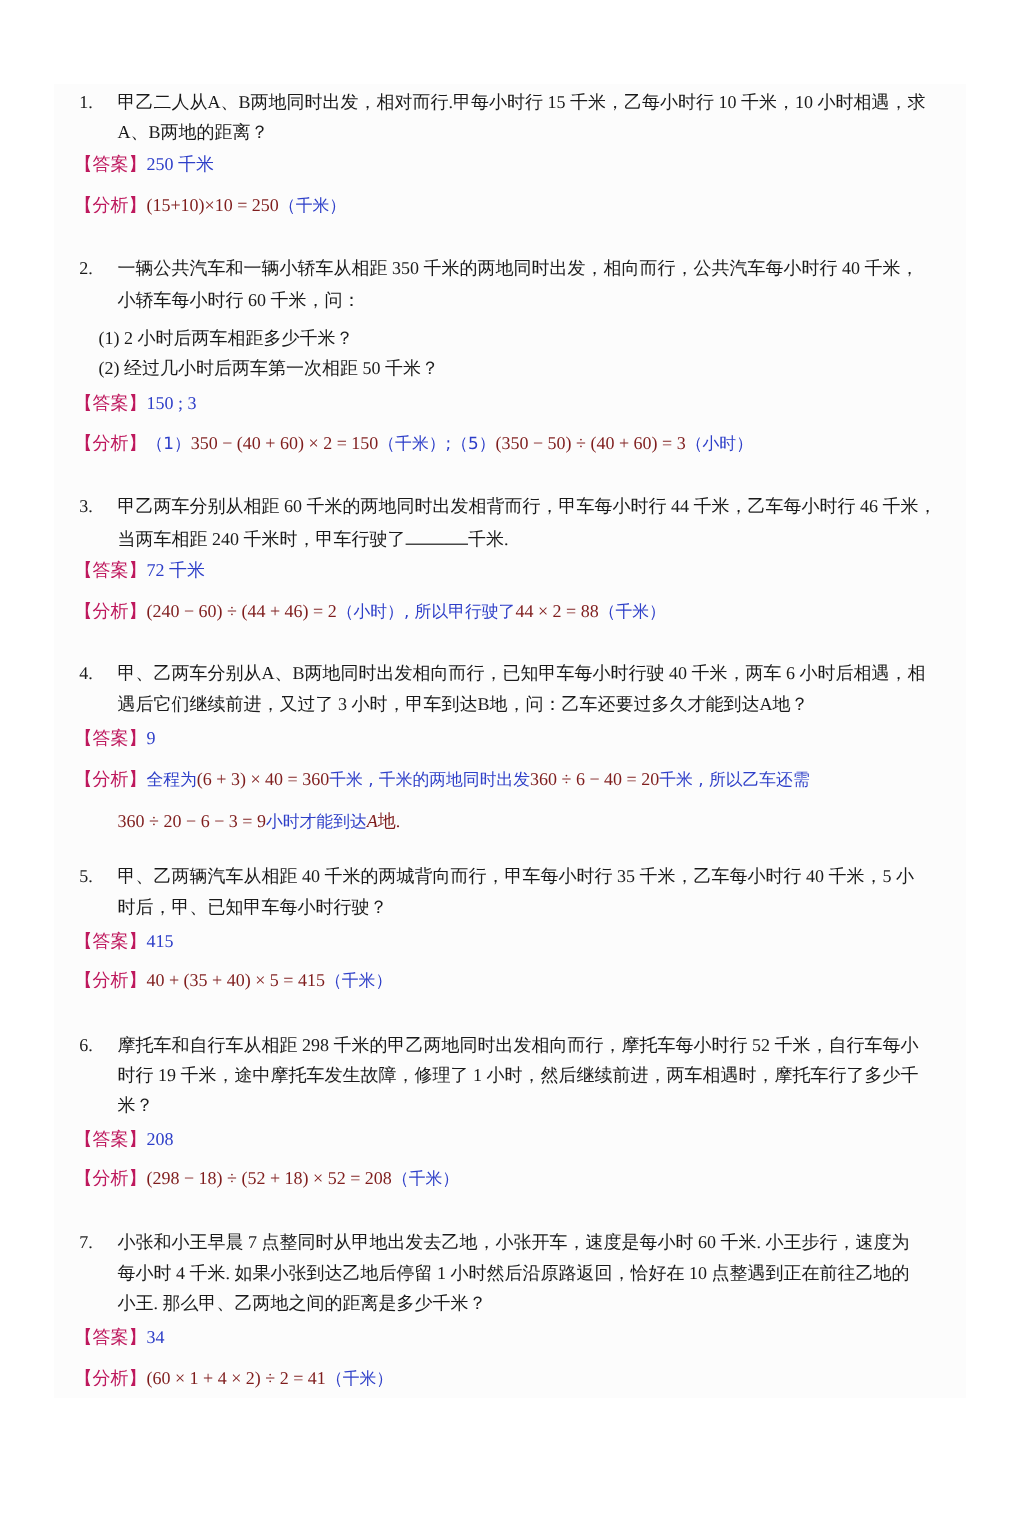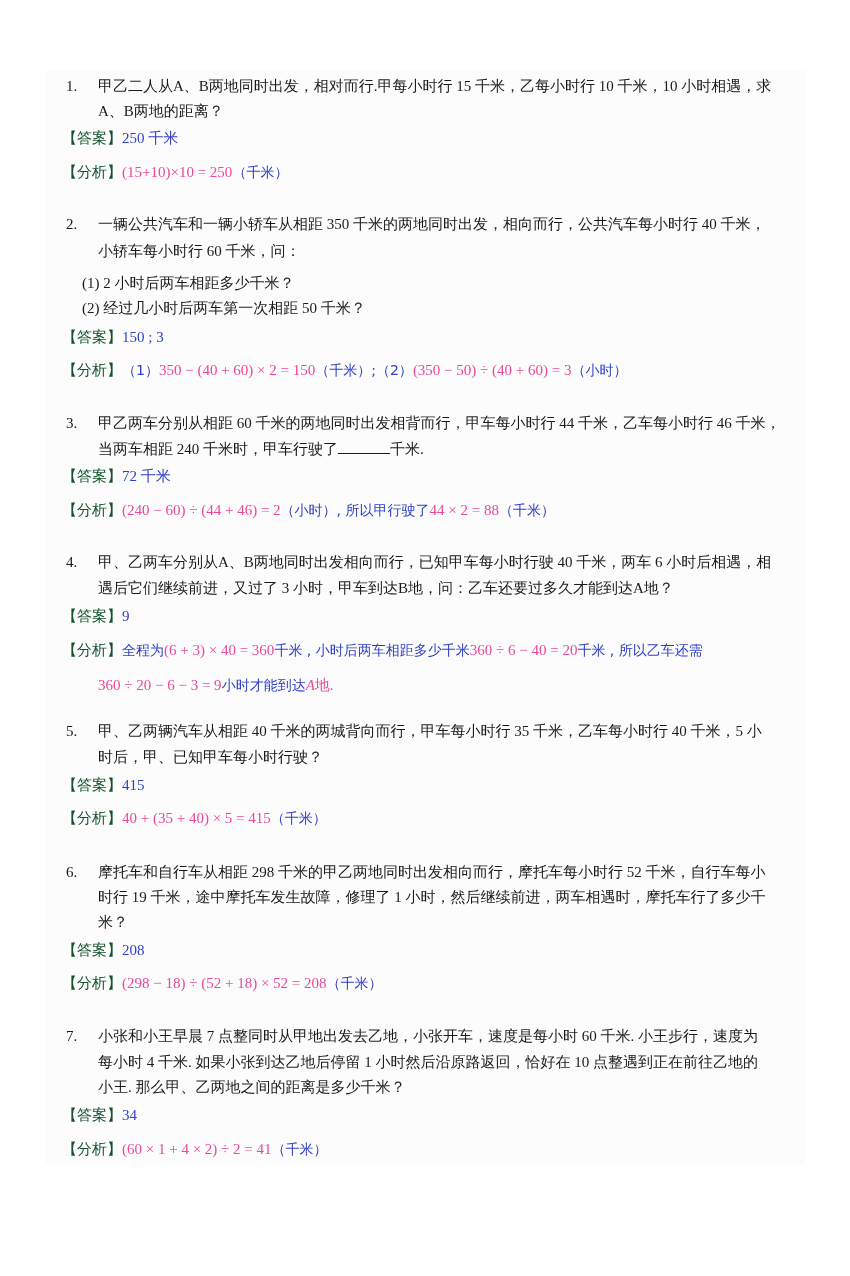--- a/index.html
+++ b/index.html
@@ -14,22 +14,22 @@
     }
     .q-line {
       position: absolute; font-size: 15px; line-height: 20px; white-space: nowrap;
       color: #1a1a1a;
     }
     .q-num { position: absolute; left: 66px; font-size: 15px; line-height: 20px; }
     .tag {
       position: absolute; left: 62px; font-size: 15px; line-height: 20px; white-space: nowrap;
       color: #2d3ec8;
     }
-    .tag .lbl { color: #14532d; }
-    .tag .blk { color: #ec4899; margin-top: 24px; }
+    .tag .lbl { color: #be185d; }
+    .tag .blk { color: #7f1d1d; margin-top: 24px; }
     .tag .blu { color: #2d3ec8; font-family: "DejaVu Sans", sans-serif; font-size: 14px; }
     .blank { display: inline-block; width: 52px; border-bottom: 1px solid #1a1a1a; height: 14px; vertical-align: baseline; }
     i.v { font-style: italic; }
   </style>
 </head>
 <body>
 
 <div class="panel"></div>
 
 <div>
@@ -47,21 +47,21 @@
 <div>
   <span class="q-num" style="top:214px">2.</span>
   <span class="q-line" style="left:98px;top:214px">一辆公共汽车和一辆小轿车从相距 350 千米的两地同时出发，相向而行，公共汽车每小时行 40 千米，</span>
   <span class="q-line" style="left:98px;top:241px">小轿车每小时行 60 千米，问：</span>
   <span class="q-line" style="left:82px;top:273px">(1) 2 小时后两车相距多少千米？</span>
   <span class="q-line" style="left:82px;top:298px">(2)  经过几小时后两车第一次相距 50 千米？</span>
   <div class="tag" style="top:327px">
     <span class="lbl">【答案】</span><span>150 ; 3</span>
   </div>
   <div class="tag" style="top:360px">
-    <span class="lbl">【分析】</span><span class="blu">（1）</span><span class="blk">350 − (40 + 60) × 2 = 150</span><span class="blu">（千米）;（2）</span><span class="blk">(350 − 50) ÷ (40 + 60) = 3</span><span class="blu">（小时）</span>
+    <span class="lbl">【分析】</span><span class="blu">（1）</span><span class="blk">350 − (40 + 60) × 2 = 150</span><span class="blu">（千米）;（5）</span><span class="blk">(350 − 50) ÷ (40 + 60) = 3</span><span class="blu">（小时）</span>
   </div>
 </div>
 
 <div>
   <span class="q-num" style="top:413px">3.</span>
   <span class="q-line" style="left:98px;top:413px">甲乙两车分别从相距 60 千米的两地同时出发相背而行，甲车每小时行 44 千米，乙车每小时行 46 千米，</span>
   <span class="q-line" style="left:98px;top:439px">
     <span>当两车相距 240 千米时，甲车行驶了</span><span class="blank"></span><span>千米.</span>
   </span>
   <div class="tag" style="top:466px">
@@ -73,21 +73,21 @@
 </div>
 
 <div>
   <span class="q-num" style="top:552px">4.</span>
   <span class="q-line" style="left:98px;top:552px">甲、乙两车分别从A、B两地同时出发相向而行，已知甲车每小时行驶 40 千米，两车 6 小时后相遇，相</span>
   <span class="q-line" style="left:98px;top:578px">遇后它们继续前进，又过了 3 小时，甲车到达B地，问：乙车还要过多久才能到达A地？</span>
   <div class="tag" style="top:606px">
     <span class="lbl">【答案】</span><span>9</span>
   </div>
   <div class="tag" style="top:640px">
-    <span class="lbl">【分析】</span><span class="blu">全程为</span><span class="blk">(6 + 3) × 40 = 360</span><span class="blu">千米 , 小时后两车相距多少千米</span><span class="blk">360 ÷ 6 − 40 = 20</span><span class="blu">千米 , 所以乙车还需</span>
+    <span class="lbl">【分析】</span><span class="blu">全程为</span><span class="blk">(6 + 3) × 40 = 360</span><span class="blu">千米 , 千米的两地同时出发</span><span class="blk">360 ÷ 6 − 40 = 20</span><span class="blu">千米 , 所以乙车还需</span>
   </div>
   <div class="tag" style="left:98px;top:675px">
     <span class="blk">360 ÷ 20 − 6 − 3 = 9</span><span class="blu">小时才能到达</span><i class="v blk">A</i><span class="blk">地.</span>
   </div>
 </div>
 
 <div>
   <span class="q-num" style="top:721px">5.</span>
   <span class="q-line" style="left:98px;top:721px">甲、乙两辆汽车从相距 40 千米的两城背向而行，甲车每小时行 35 千米，乙车每小时行 40 千米，5 小</span>
   <span class="q-line" style="left:98px;top:747px">时后，甲、已知甲车每小时行驶？</span>

